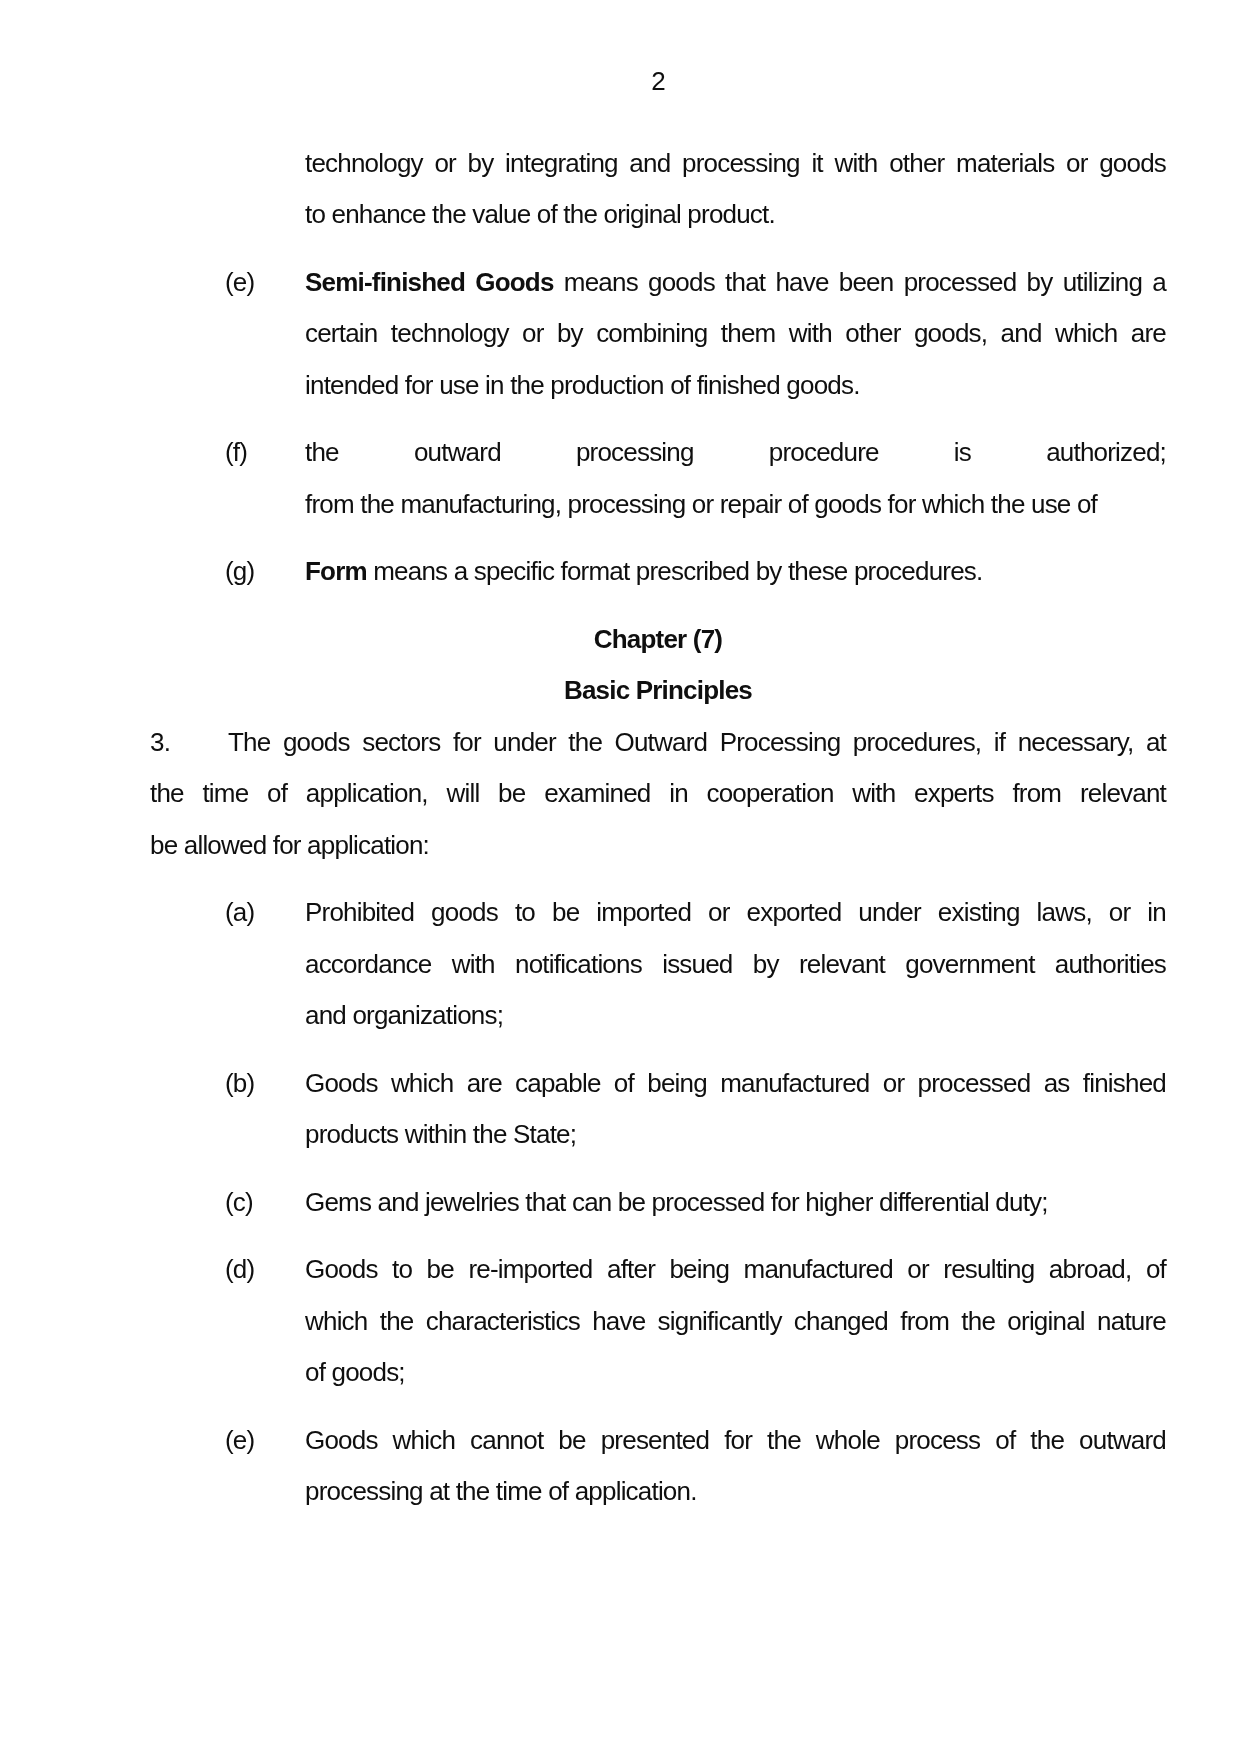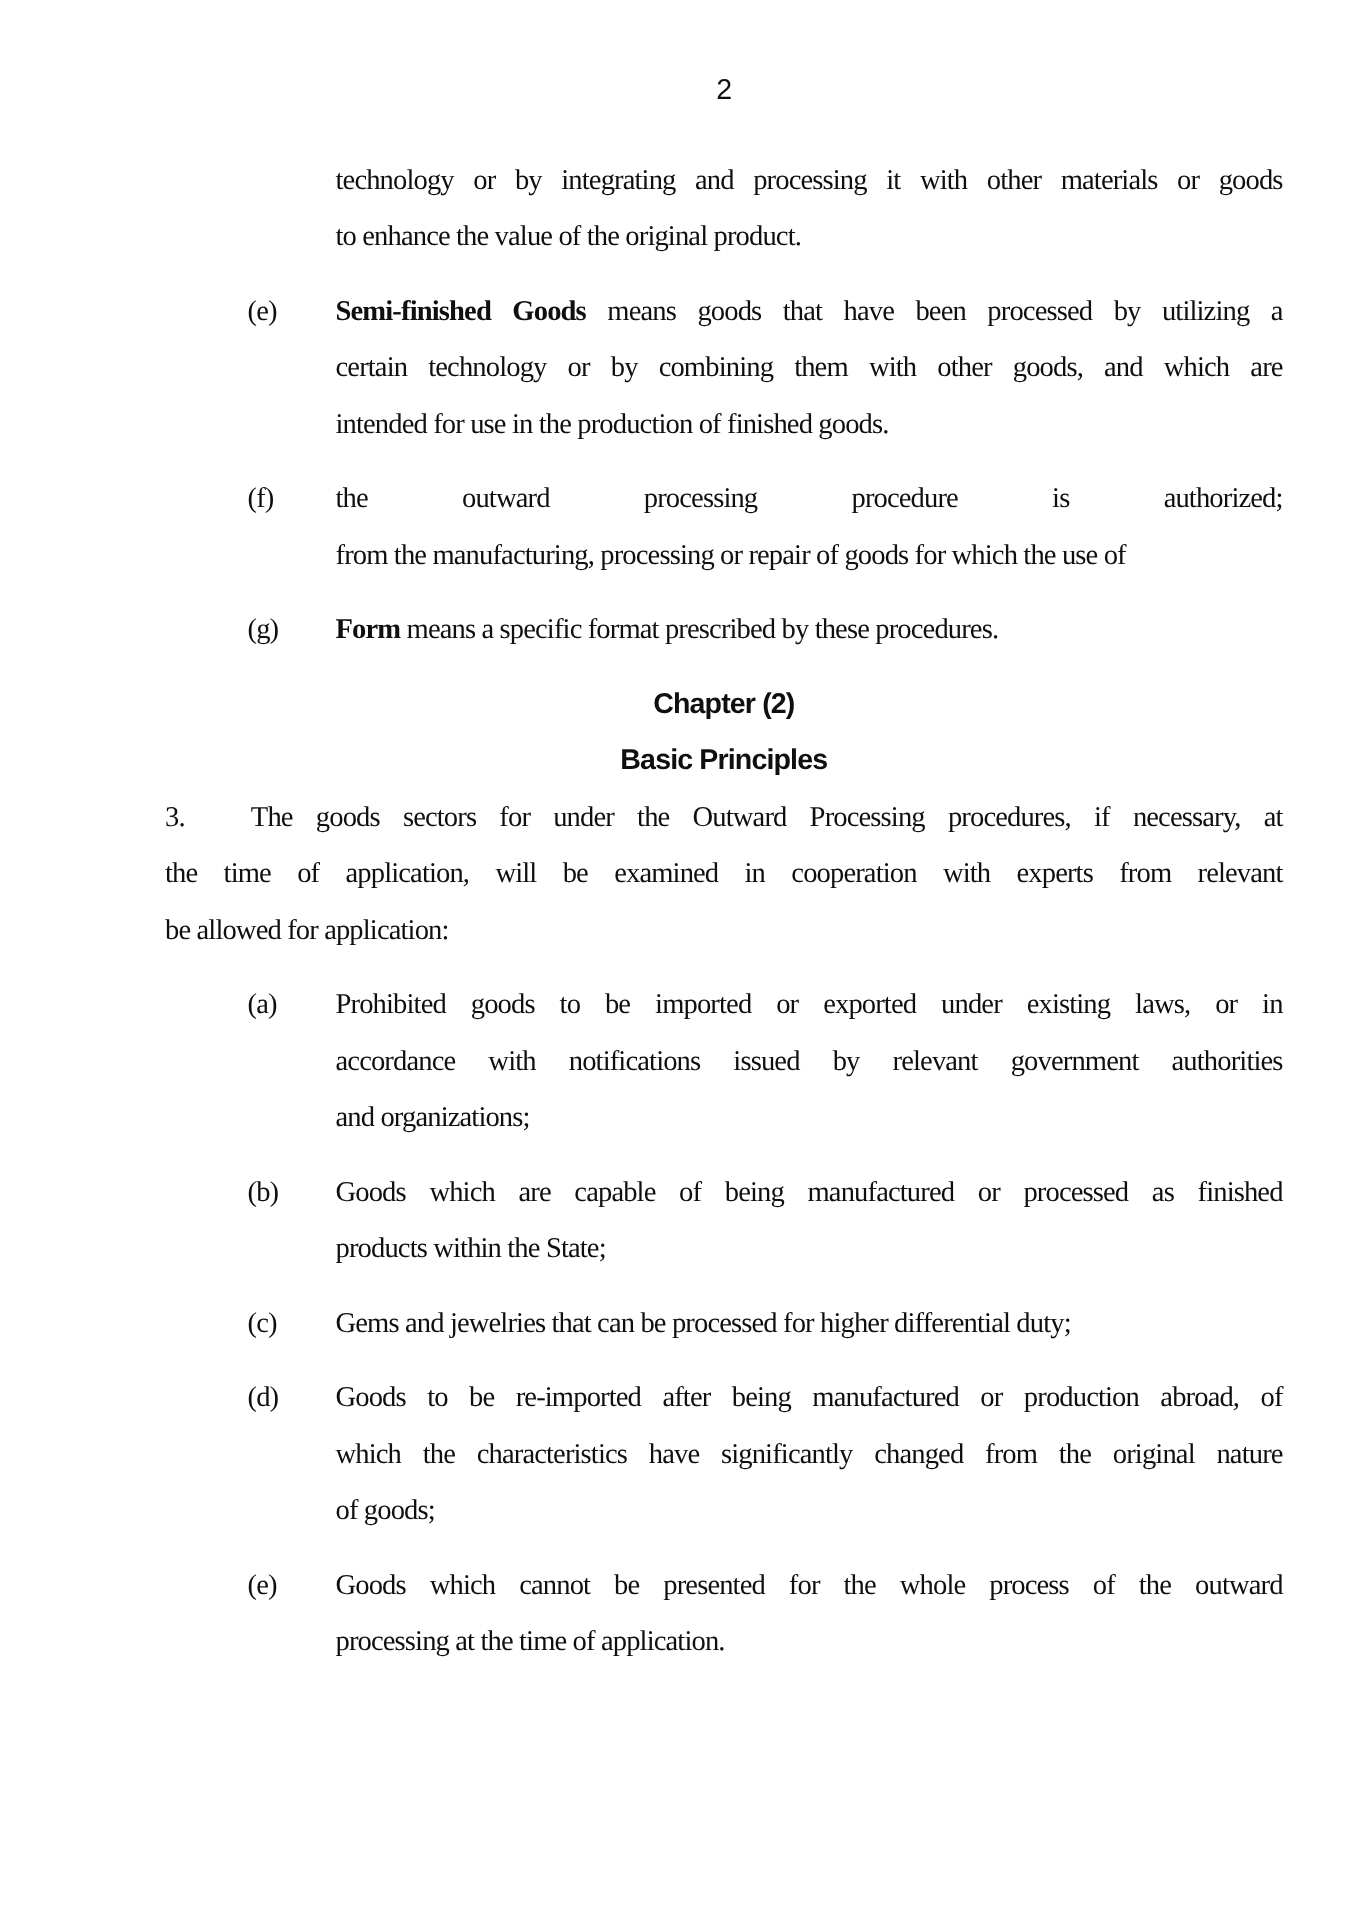--- a/index.html
+++ b/index.html
@@ -21,21 +21,21 @@
   }
   .content {
     margin-left: 150px;
     margin-right: 75px;
     padding-top: 56px;
   }
   .page-number {
     text-align: center;
     margin-bottom: 30px;
   }
-  .block { margin-bottom: 16px; font-family: Liberation Serif, serif; }
+  .block { margin-bottom: 16px; }
   .cont { margin-left: 155px; }
   .item { display: flex; margin-left: 75px; }
   .item-label { flex: 0 0 80px; }
   .item-body { flex: 1 1 auto; min-width: 0; }
   .line { text-align: justify; text-align-last: justify; }
   .lines .line:last-child { text-align-last: left; }
   .line.single { text-align-last: left; }
   .heading { text-align: center; font-weight: bold; margin: 0; }
   .para-num { display: inline-block; width: 78px; }
   b { font-weight: bold; }
@@ -75,21 +75,21 @@
     </div>
 
     <div class="block item">
       <span class="item-label">(g)</span>
       <span class="item-body">
         <div class="line single"><b>Form</b><span> means a specific format prescribed by these procedures.</span></div>
         <div class="lines"></div>
       </span>
     </div>
 
-    <div class="heading">Chapter (2)</div>
+    <div class="heading">Chapter (7)</div>
     <div class="heading">Basic Principles</div>
 
     <div class="block">
       <div class="line"><span class="para-num">3.</span><span>The goods sectors for under the Outward Processing procedures, if necessary, at</span></div>
       <div class="lines">
           <div class="line">the time of application, will be examined in cooperation with experts from relevant</div>
           <div class="line">be allowed for application:</div>
         </div>
     </div>
 
@@ -113,21 +113,21 @@
     <div class="block item">
       <span class="item-label">(c)</span>
       <span class="item-body lines">
           <div class="line">Gems and jewelries that can be processed for higher differential duty;</div>
         </span>
     </div>
 
     <div class="block item">
       <span class="item-label">(d)</span>
       <span class="item-body lines">
-          <div class="line">Goods to be re-imported after being manufactured or production abroad, of</div>
+          <div class="line">Goods to be re-imported after being manufactured or resulting abroad, of</div>
           <div class="line">which the characteristics have significantly changed from the original nature</div>
           <div class="line">of goods;</div>
         </span>
     </div>
 
     <div class="block item">
       <span class="item-label">(e)</span>
       <span class="item-body lines">
           <div class="line">Goods which cannot be presented for the whole process of the outward</div>
           <div class="line">processing at the time of application.</div>

